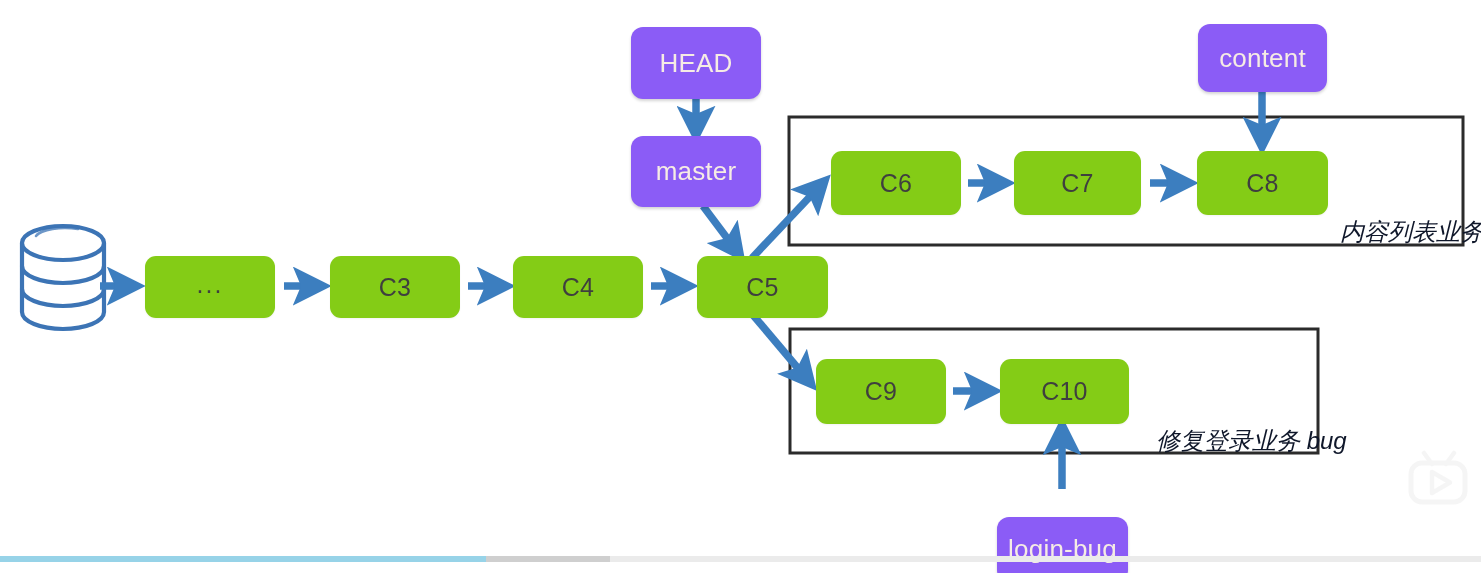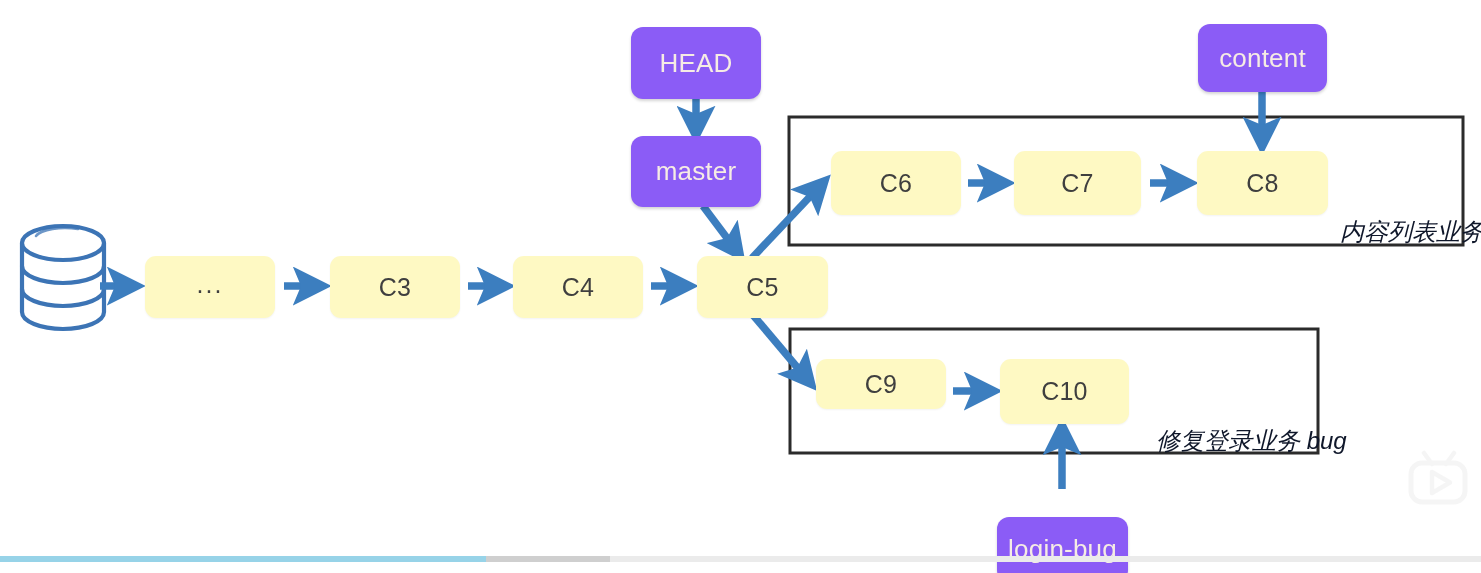--- a/index.html
+++ b/index.html
@@ -31,21 +31,21 @@
   .node {
     position: absolute;
     display: flex;
     align-items: center;
     justify-content: center;
     box-sizing: border-box;
     border-radius: 11px;
     letter-spacing: 0.2px;
   }
   .commit {
-    background: #fef9c3;
+    background: #84cc16;
     color: #3f3f3f;
     font-size: 25px;
     box-shadow: 0 1px 2px rgba(0,0,0,0.05);
   }
   .commit.ellipsis {
     font-size: 25px;
     letter-spacing: 2px;
     padding-bottom: 6px;
   }
   .ref {
@@ -152,21 +152,21 @@
   <div class="node commit" style="left:513px;top:256px;width:130px;height:62px;">C4</div>
 
   <div class="node commit" style="left:697px;top:256px;width:131px;height:62px;">C5</div>
 
   <div class="node commit" style="left:831px;top:151px;width:130px;height:64px;">C6</div>
 
   <div class="node commit" style="left:1014px;top:151px;width:127px;height:64px;text-align:right;">C7</div>
 
   <div class="node commit" style="left:1197px;top:151px;width:131px;height:64px;">C8</div>
 
-  <div class="node commit" style="left:816px;top:359px;width:130px;height:50px;">C9</div>
+  <div class="node commit" style="left:816px;top:359px;width:130px;height:65px;">C9</div>
 
   <div class="node commit" style="left:1000px;top:359px;width:129px;height:65px;">C10</div>
 
   <div class="node ref head" style="left:631px;top:27px;width:130px;height:72px;">HEAD</div>
 
   <div class="node ref red" style="left:631px;top:136px;width:130px;height:71px;">master</div>
 
   <div class="node ref red" style="left:1198px;top:24px;width:129px;height:68px;">content</div>
 
   <div class="node ref red" style="left:997px;top:489px;width:131px;height:65px;margin-top:28px;">login-bug</div>

